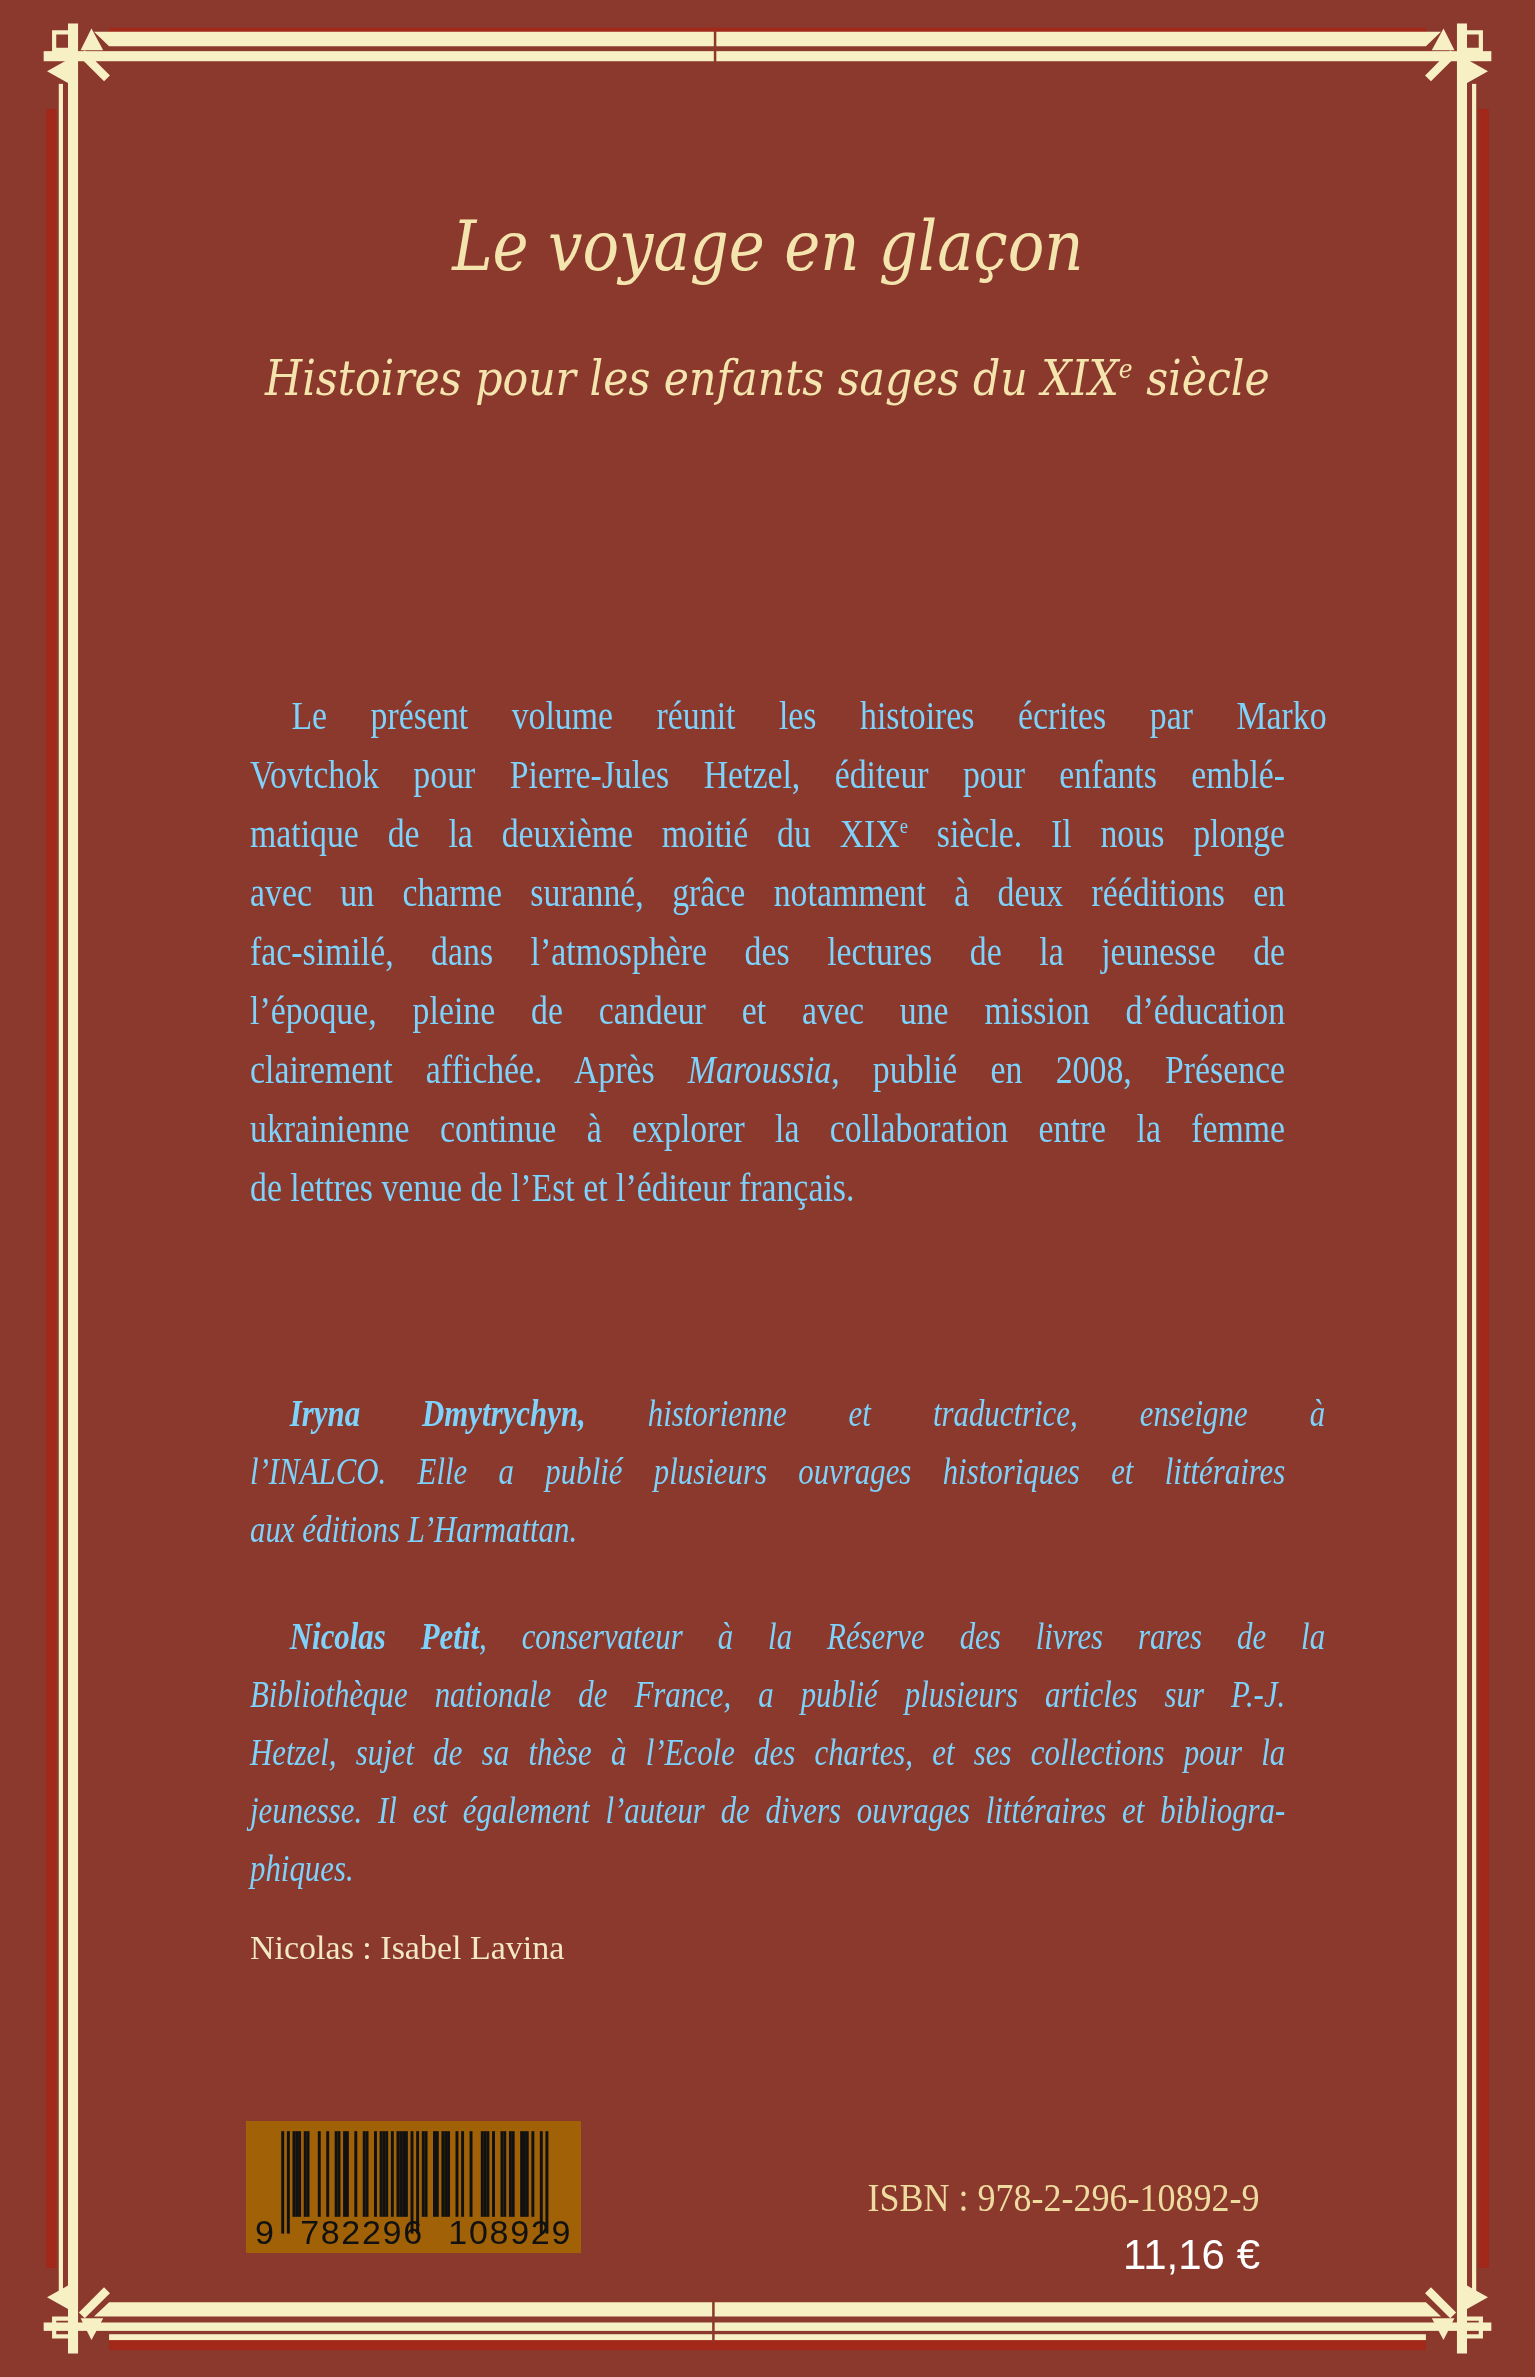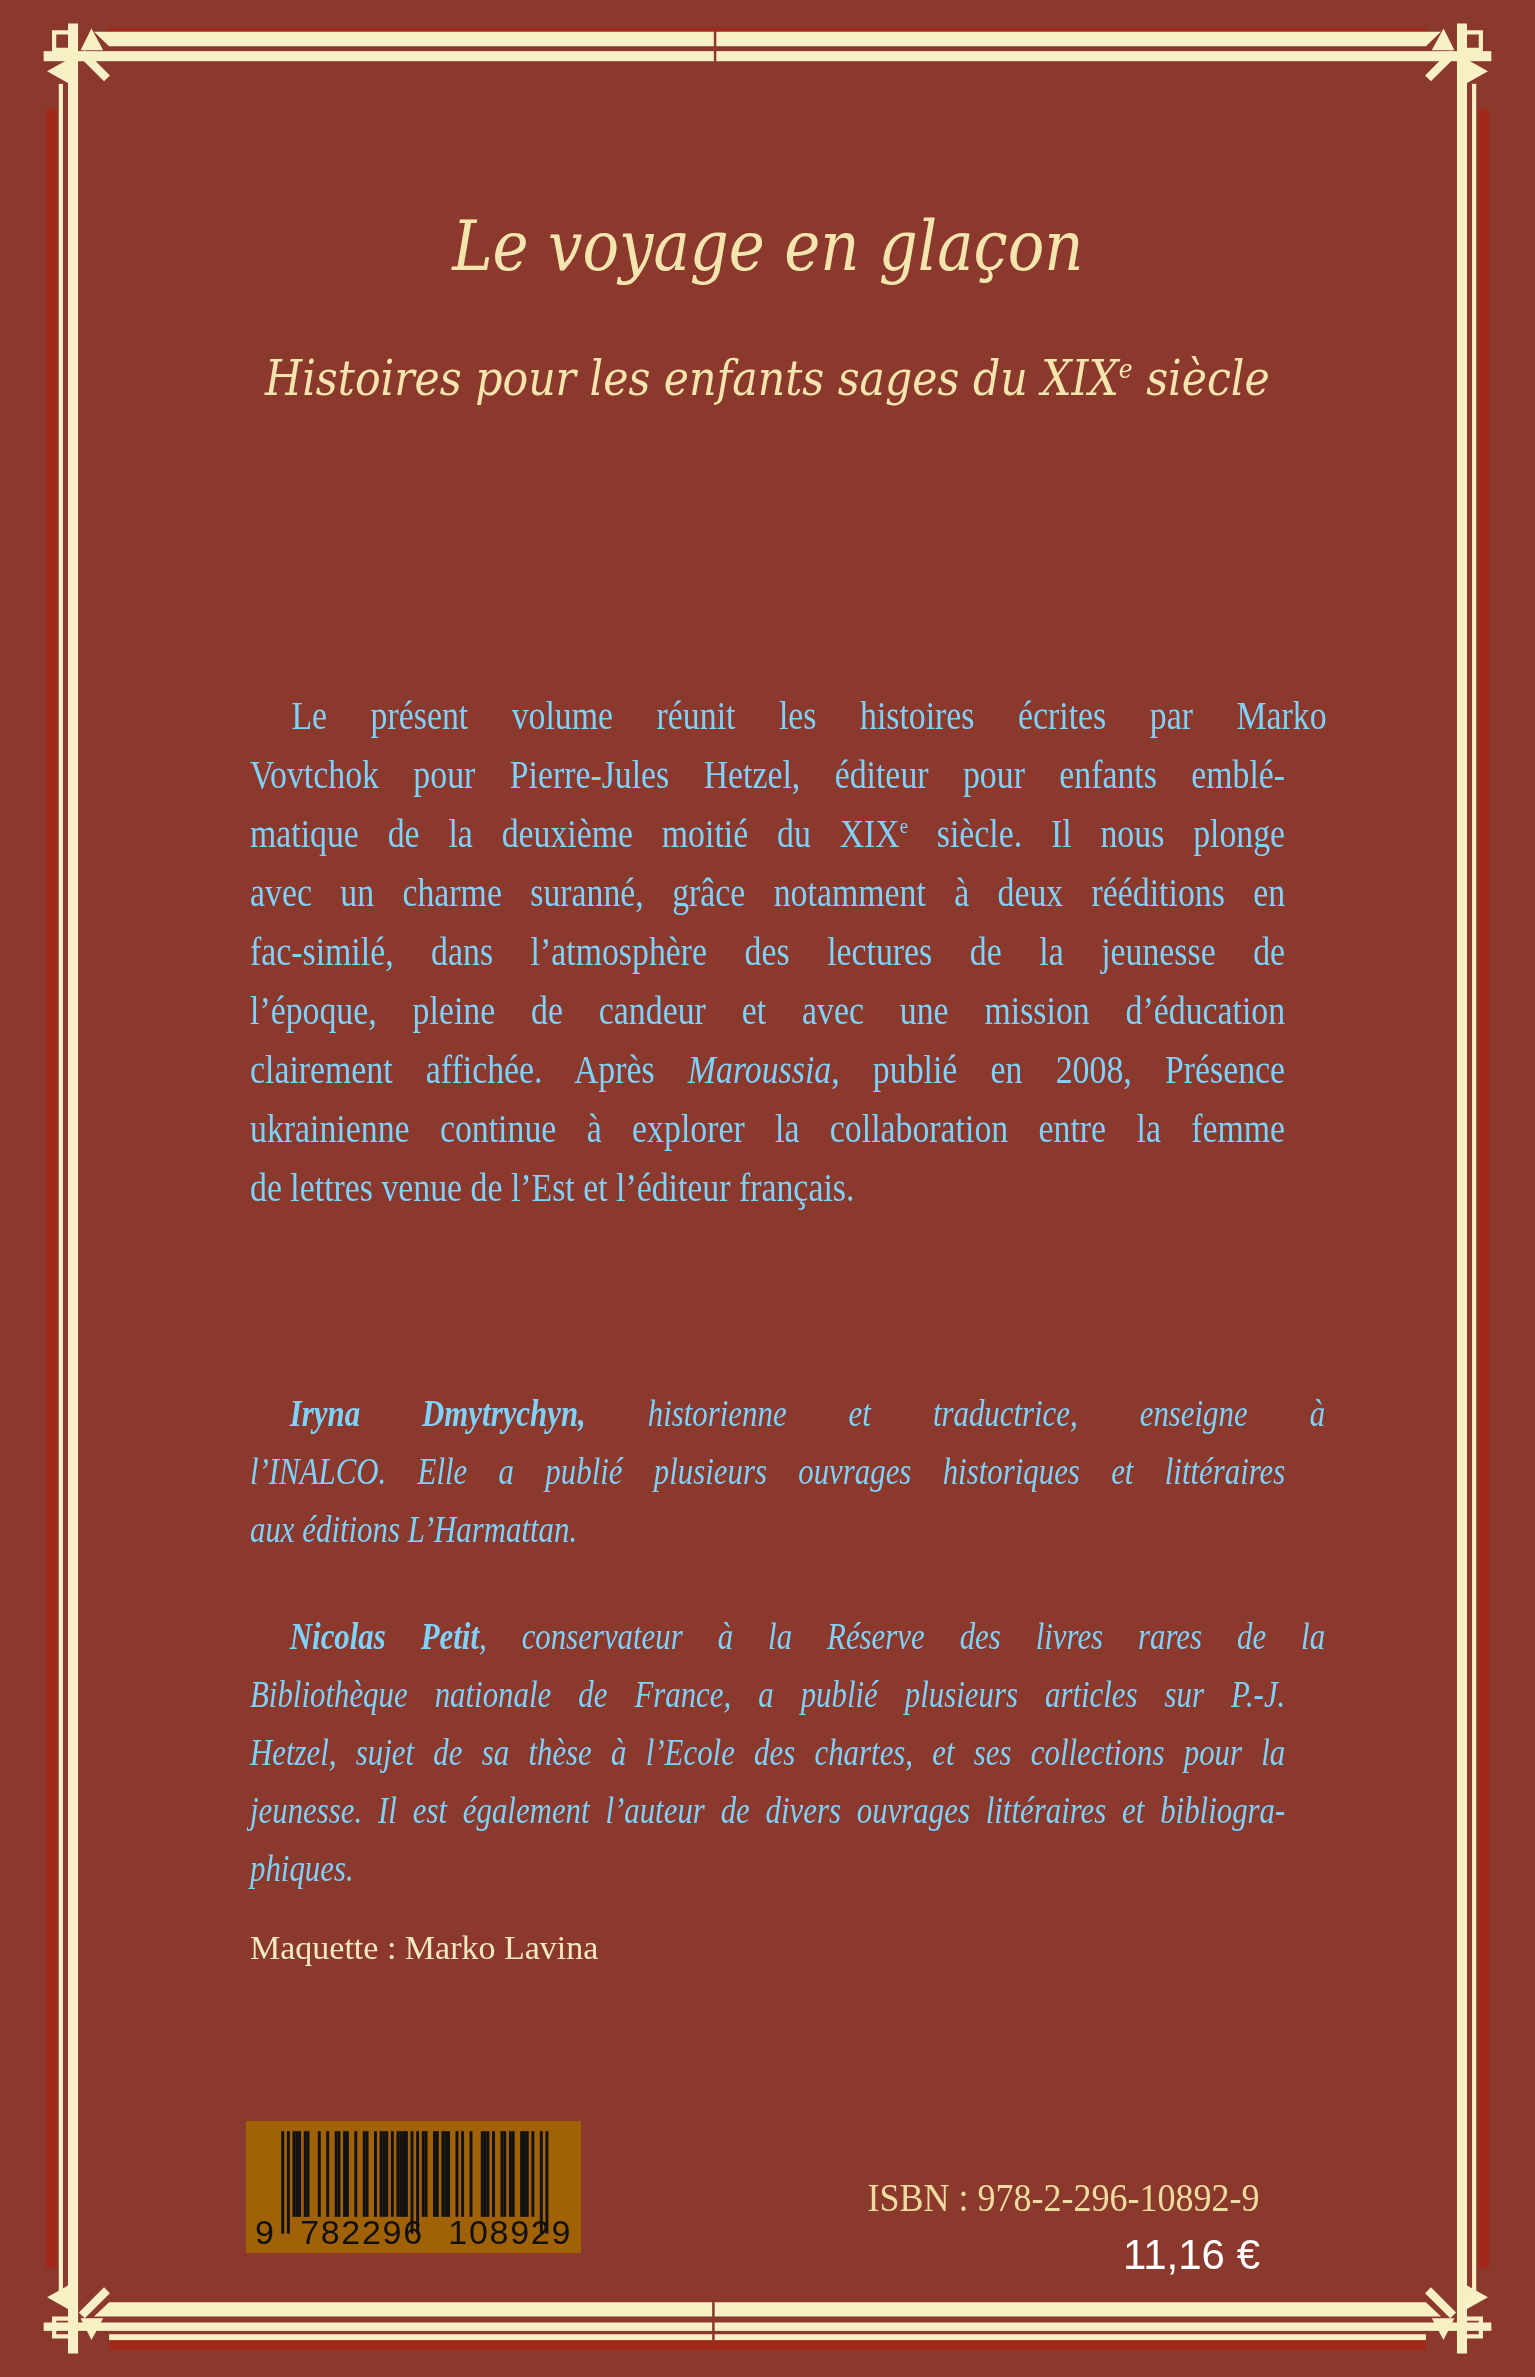--- a/index.html
+++ b/index.html
@@ -141,21 +141,21 @@
       <div class="tline last"><span>aux éditions L’Harmattan.</span></div>
     </div>
   <div class="textblock bio" id="bio2">
       <div class="tline indent"><span class="bd">Nicolas Petit</span><span>, conservateur à la Réserve des livres rares de la</span></div>
       <div class="tline"><span>Bibliothèque nationale de France, a publié plusieurs articles sur P.-J.</span></div>
       <div class="tline"><span>Hetzel, sujet de sa thèse à l’Ecole des chartes, et ses collections pour la</span></div>
       <div class="tline"><span>jeunesse. Il est également l’auteur de divers ouvrages littéraires et bibliogra-</span></div>
       <div class="tline last"><span>phiques.</span></div>
     </div>
 
-  <div class="abs maquette">Maquette : Marko Lavina</div>
+  <div class="abs maquette">Nicolas : Isabel Lavina</div>
 
   <div class="abs barcode-box">
     <svg width="335" height="132" viewBox="0 0 399 157">
         <rect x="42.00" y="12" width="3.50" height="122" fill="#111111"></rect>
         <rect x="48.69" y="12" width="3.50" height="122" fill="#111111"></rect>
         <rect x="55.39" y="12" width="3.50" height="102" fill="#111111"></rect>
         <rect x="58.74" y="12" width="3.50" height="102" fill="#111111"></rect>
         <rect x="62.08" y="12" width="3.50" height="102" fill="#111111"></rect>
         <rect x="68.78" y="12" width="3.50" height="102" fill="#111111"></rect>
         <rect x="72.13" y="12" width="3.50" height="102" fill="#111111"></rect>

